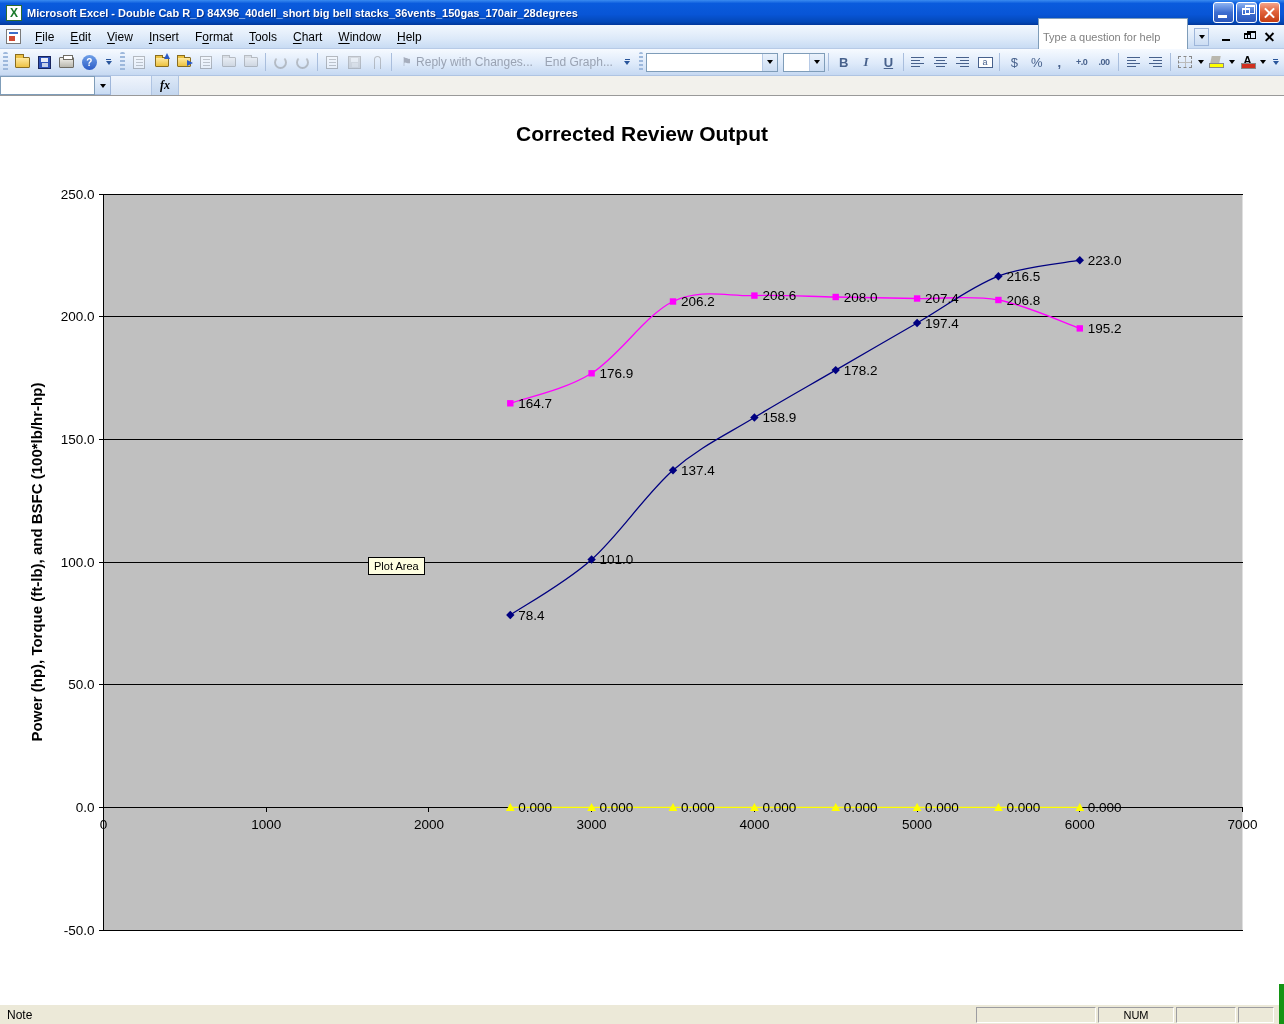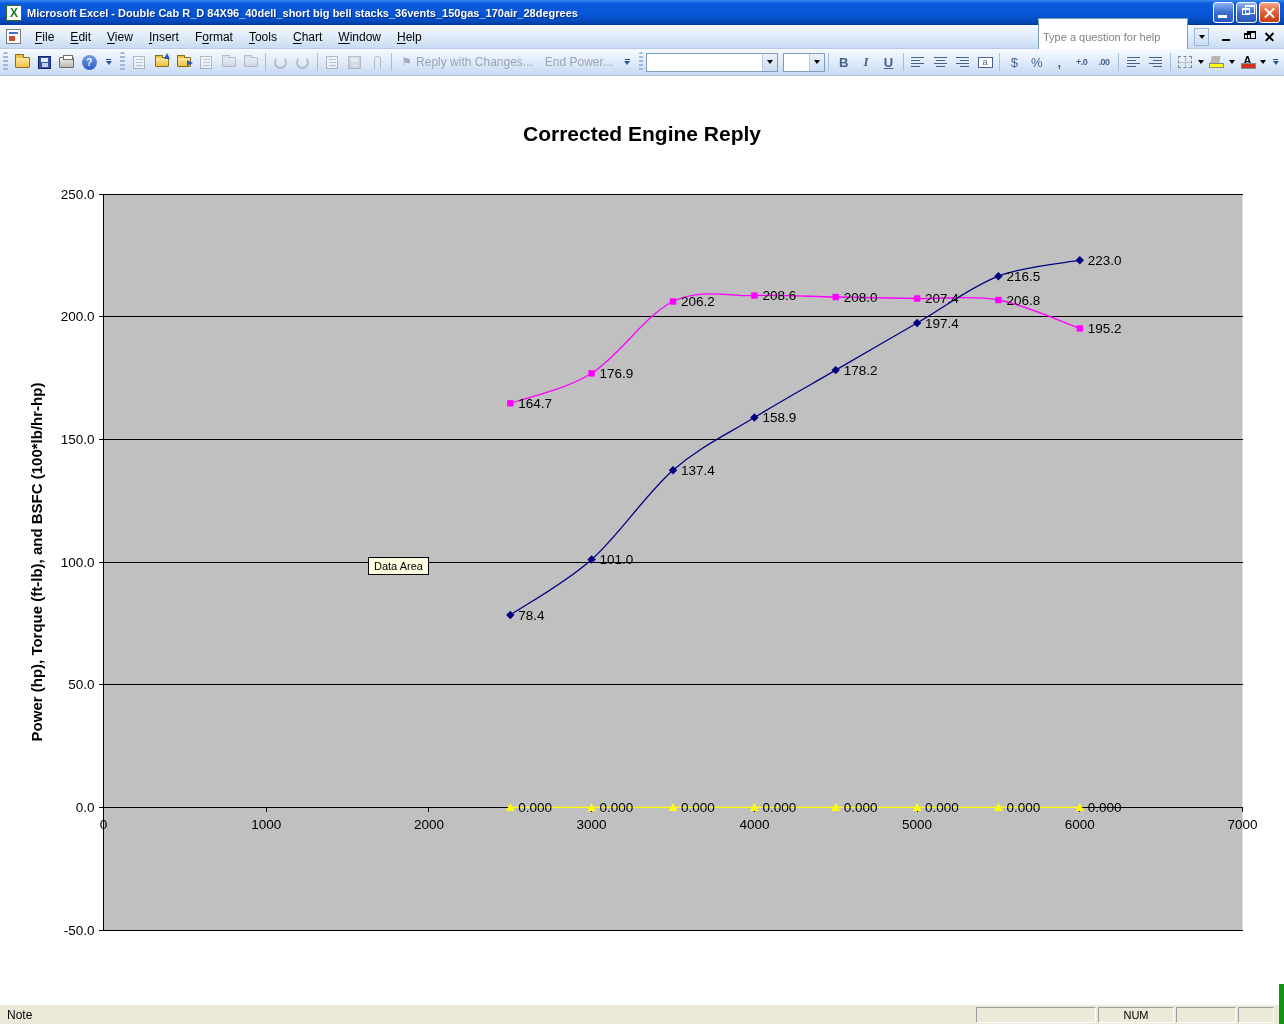--- a/index.html
+++ b/index.html
@@ -260,21 +260,21 @@
       </div>
     <div class="tbtn dis">
         <span class="ic-clip"></span>
       </div>
     <span class="tsep"></span>
     <div class="review-label">
       <span class="flag">⚑</span>
       <span>Reply with Changes...</span>
     </div>
     <div class="review-label">
-      <span>End Power...</span>
+      <span>End Graph...</span>
     </div>
     <div class="chevron">
         <span class="bar"></span>
         <span class="tri-down"></span>
       </div>
 
     <span class="grip"></span>
     <div class="combo" style="width:135px;">
       <span class="cval"></span>
       <span class="cdrop">
@@ -376,20 +376,30 @@
       </div>
     <div class="mini-drop">
         <span class="tri-down"></span>
       </div>
     <div class="chevron">
         <span class="bar"></span>
         <span class="tri-down"></span>
       </div>
   </div>
 
+  <div class="formularow">
+    <input class="namebox" value="" style="">
+    <div class="nb-drop">
+        <span class="tri-down"></span>
+      </div>
+    <div class="fx-btn">
+        <span>fx</span>
+      </div>
+    <div class="formula-input"></div>
+  </div>
 
   <div class="chartsheet">
     <svg id="chart-svg" width="1284" height="888" xmlns="http://www.w3.org/2000/svg">
         <rect x="103.5" y="98" width="1139" height="736" fill="#C0C0C0"></rect>
         <line x1="103.5" x2="1242.5" y1="98" y2="98" stroke="#000" stroke-width="1" shape-rendering="crispEdges"></line>
         <line x1="103.5" x2="1242.5" y1="220.7" y2="220.7" stroke="#000" stroke-width="1" shape-rendering="crispEdges"></line>
         <line x1="103.5" x2="1242.5" y1="343.3" y2="343.3" stroke="#000" stroke-width="1" shape-rendering="crispEdges"></line>
         <line x1="103.5" x2="1242.5" y1="466" y2="466" stroke="#000" stroke-width="1" shape-rendering="crispEdges"></line>
         <line x1="103.5" x2="1242.5" y1="588.7" y2="588.7" stroke="#000" stroke-width="1" shape-rendering="crispEdges"></line>
         <line x1="103.5" x2="1242.5" y1="711.3" y2="711.3" stroke="#000" stroke-width="1" shape-rendering="crispEdges"></line>
@@ -471,25 +481,25 @@
         <text x="1087.8" y="168.7" font-size="13.5" fill="#000">223.0</text>
         <text x="518.3" y="715.8" font-size="13.5" fill="#000">0.000</text>
         <text x="599.6" y="715.8" font-size="13.5" fill="#000">0.000</text>
         <text x="681" y="715.8" font-size="13.5" fill="#000">0.000</text>
         <text x="762.4" y="715.8" font-size="13.5" fill="#000">0.000</text>
         <text x="843.7" y="715.8" font-size="13.5" fill="#000">0.000</text>
         <text x="925.1" y="715.8" font-size="13.5" fill="#000">0.000</text>
         <text x="1006.4" y="715.8" font-size="13.5" fill="#000">0.000</text>
         <text x="1087.8" y="715.8" font-size="13.5" fill="#000">0.000</text>
       </svg>
-    <div class="chart-title">Corrected Engine Reply</div>
+    <div class="chart-title">Corrected Review Output</div>
     <div class="y-title-anchor">
       <div class="y-title">Power (hp), Torque (ft-lb), and BSFC (100*lb/hr-hp)</div>
     </div>
-    <div class="plot-tip">Data Area</div>
+    <div class="plot-tip">Plot Area</div>
   </div>
 
   <div class="green-strip"></div>
 
   <div class="statusbar">
     <span class="status-ready">Note</span>
     <div class="status-panels">
       <div class="spanel" style="width:120px;"></div>
       <div class="spanel" style="width:76px;">
           <span>NUM</span>

